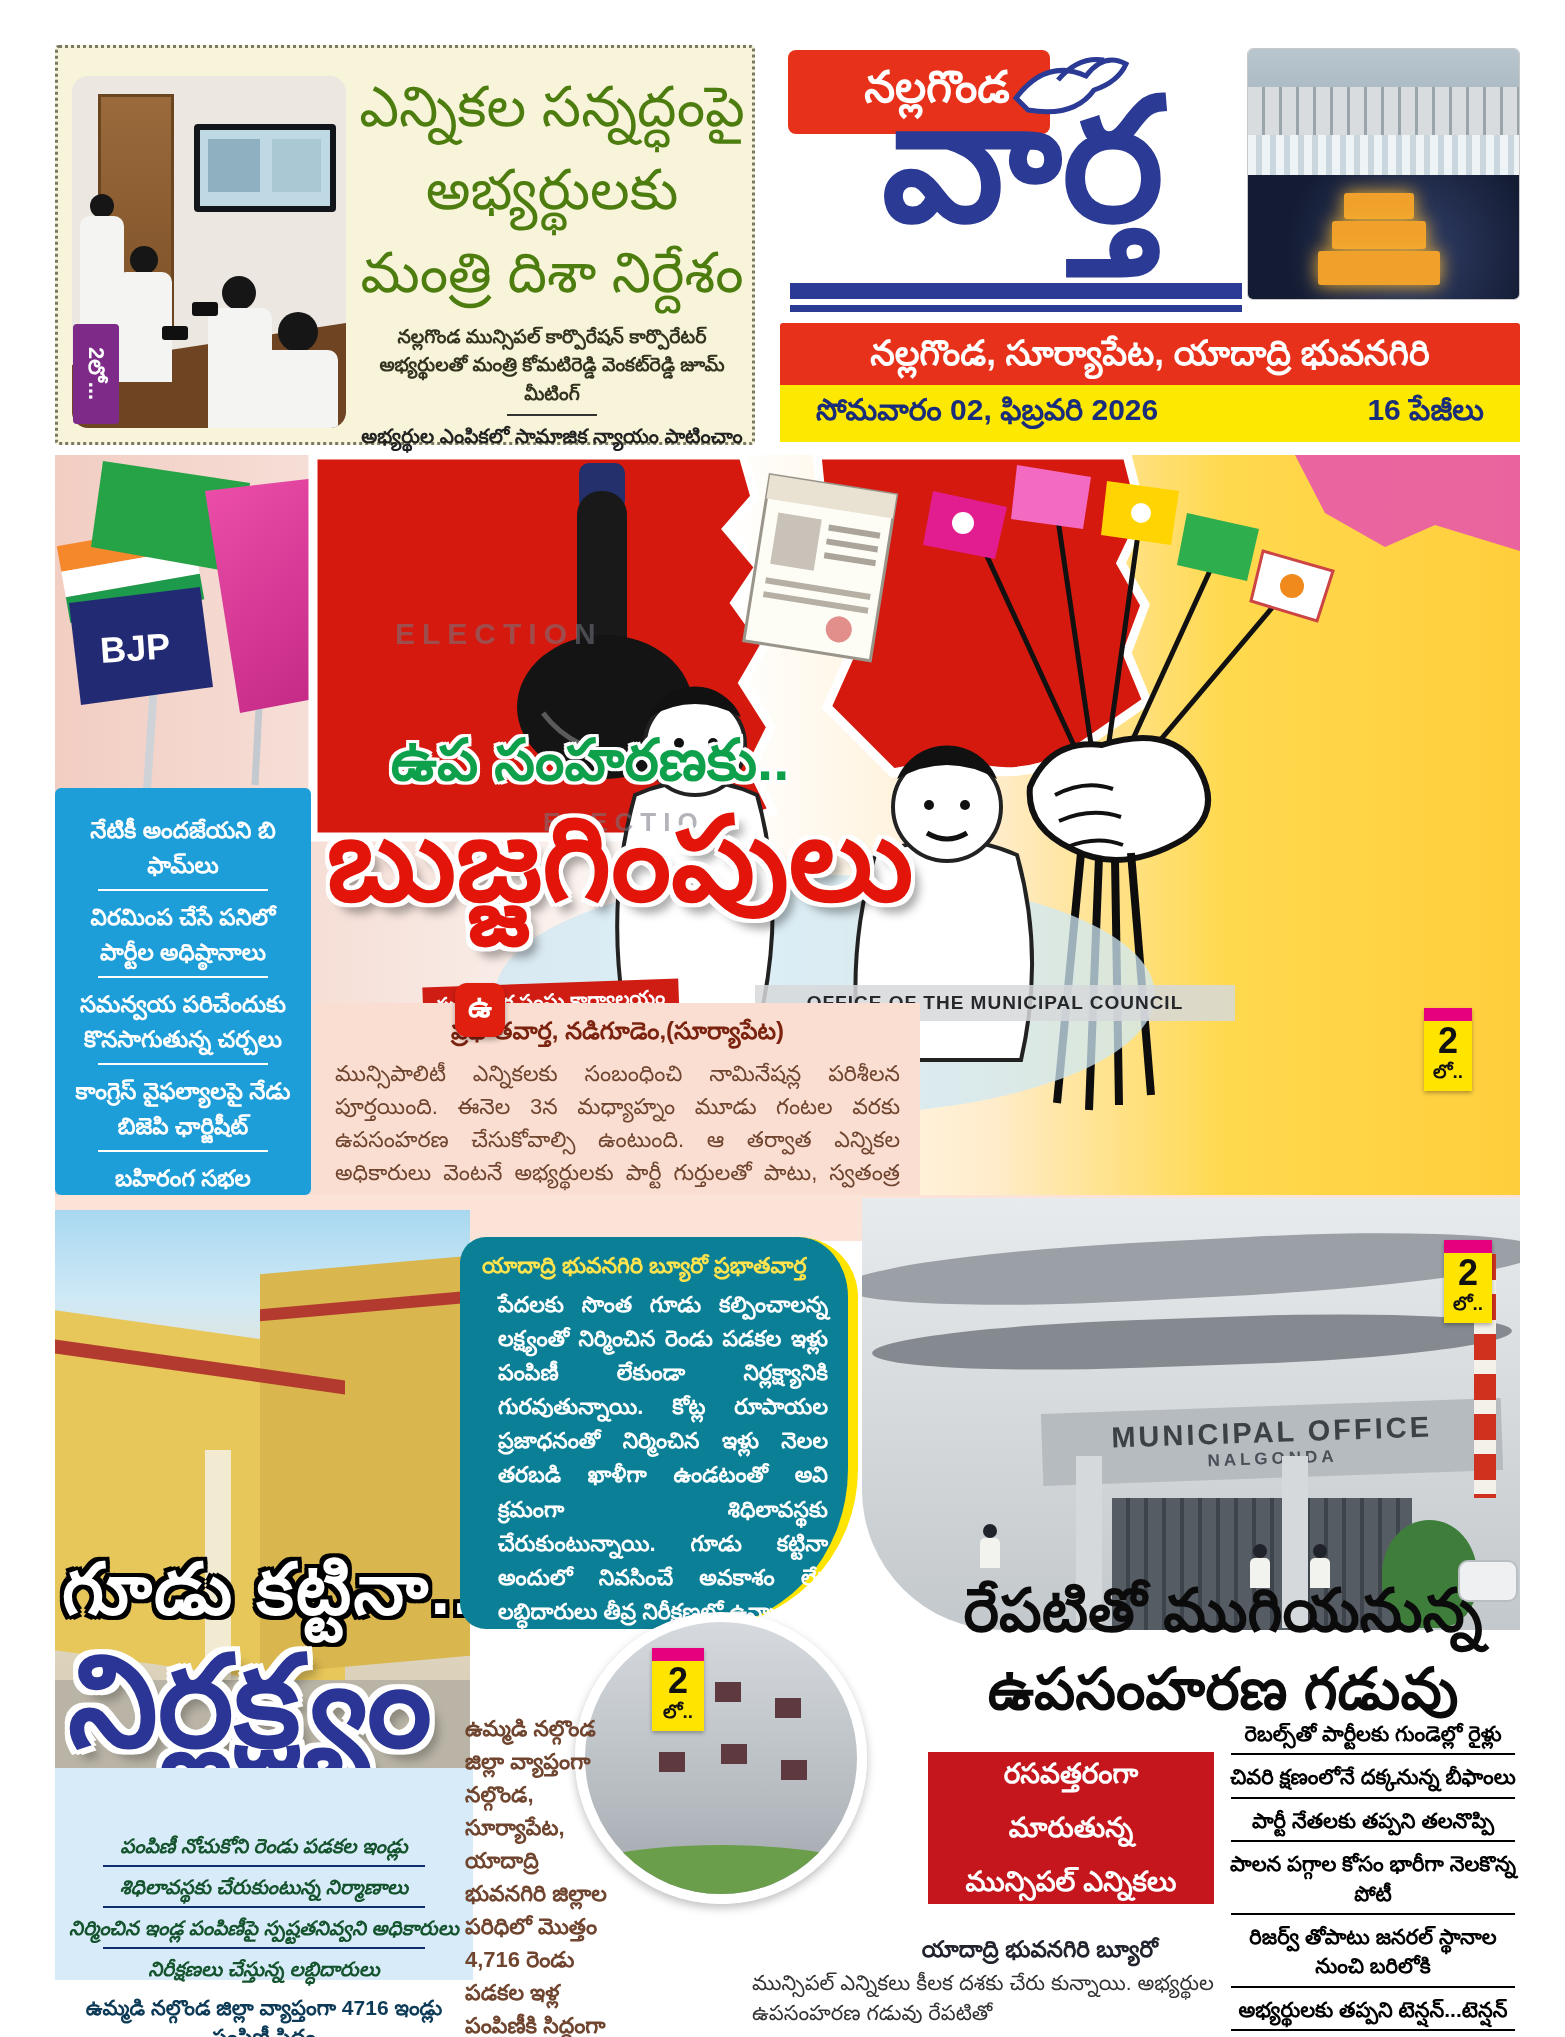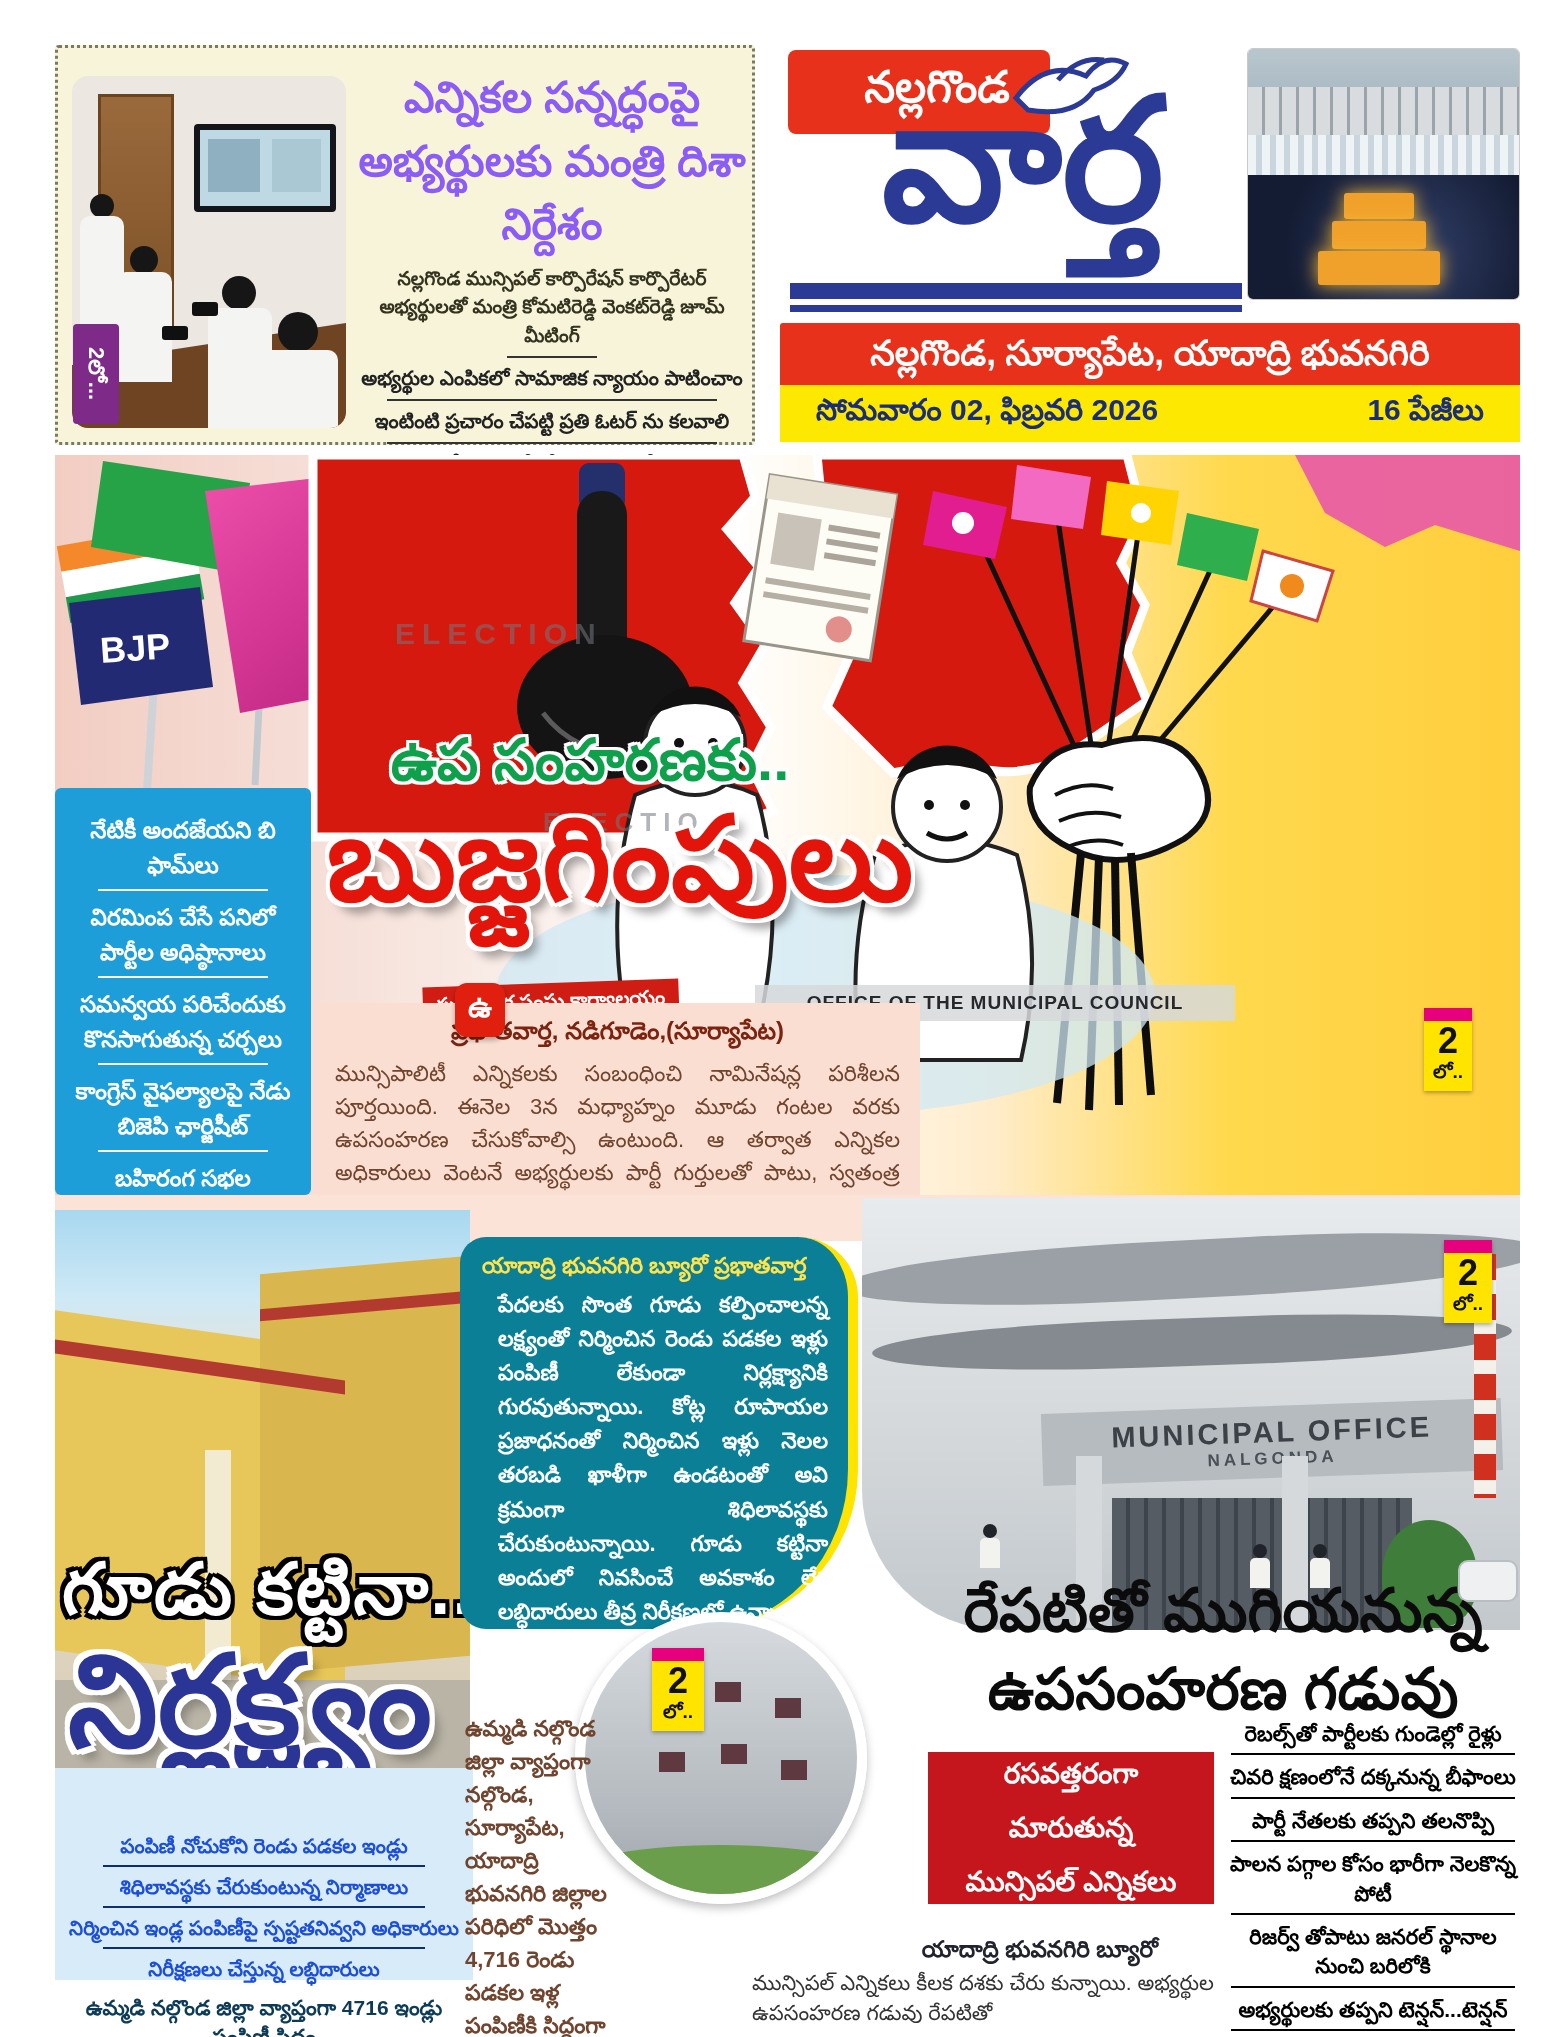--- a/index.html
+++ b/index.html
@@ -15,21 +15,21 @@
   .mp-tv{position:absolute;left:122px;top:48px;width:142px;height:88px;background:#12161a;border-radius:4px;padding:6px;}
   .mp-screen{width:100%;height:100%;background:#bfd9e4;position:relative;}
   .mp-s1{position:absolute;left:6%;top:12%;width:40%;height:70%;background:#8fb0c0;}
   .mp-s2{position:absolute;left:55%;top:12%;width:38%;height:70%;background:#a9c8d4;}
   .mp-table{position:absolute;left:0;bottom:0;width:100%;height:140px;background:#6e4423;clip-path:polygon(0 55%,100% 25%,100% 100%,0 100%);}
   .head{position:absolute;border-radius:50%;background:#161616;}
   .shirt{position:absolute;background:#f4f4f2;border-radius:10px 10px 0 0;}
   .mp-phone{position:absolute;width:26px;height:14px;background:#101010;border-radius:3px;}
   .vbadge{background:#7d2a88;color:#fff;writing-mode:vertical-rl;text-orientation:mixed;font-weight:bold;font-size:22px;display:flex;align-items:center;justify-content:center;border-radius:4px;}
   .tl-text{left:300px;top:18px;width:388px;height:370px;text-align:center;}
-  .tl-head{font-size:43px;line-height:1.48;font-weight:700;color:#8b5cf6;}
+  .tl-head{font-size:56px;line-height:1.48;font-weight:400;color:#4d7c0f;}
   .tl-sub{margin-top:8px;font-size:19px;line-height:1.5;font-weight:700;color:#33331f;}
   .tl-sep{width:90px;height:2px;background:#333;margin:6px auto;}
   .tl-sep.wide{width:330px;}
   .tl-point{font-size:20px;font-weight:700;color:#222;line-height:1.45;margin-top:4px;}
   .tl-credit{margin-top:6px;font-size:23px;font-weight:800;color:#1f9140;}
   .tl-credit .num{color:#e02414;}
 
   
   .ed-box{left:788px;top:50px;width:262px;height:84px;background:#e8311b;border-radius:8px;color:#fff;font-size:44px;font-weight:800;display:flex;align-items:center;justify-content:center;padding-left:36px;}
   .paper-title{left:788px;top:62px;width:470px;height:230px;color:#2b3a94;font-size:172px;font-weight:800;line-height:1.15;text-align:center;}
@@ -68,21 +68,21 @@
 
   
   .bld-photo{left:55px;top:1210px;width:415px;height:562px;overflow:hidden;background:linear-gradient(#a8d8f0 0%,#cfe9f6 16%,#e9e2d2 30%,#d8cdb4 100%);}
   .blk{position:absolute;}
   .win{background-image:repeating-linear-gradient(90deg,rgba(50,42,34,.55) 0 16px,transparent 16px 46px),repeating-linear-gradient(rgba(255,255,255,.25) 0 8px,transparent 8px 58px);}
   .hl-top{left:62px;top:1548px;width:420px;font-size:72px;font-weight:800;color:#fff;letter-spacing:2px;
     text-shadow:-4px 0 #000,4px 0 #000,0 -4px #000,0 4px #000,-4px -4px #000,4px 4px #000,-4px 4px #000,4px -4px #000;}
   .hl-main{left:68px;top:1628px;width:440px;font-size:128px;font-weight:800;color:#2b3596;
     text-shadow:-5px 0 #fff,5px 0 #fff,0 -5px #fff,0 5px #fff,-5px -5px #fff,5px 5px #fff,-5px 5px #fff,5px -5px #fff,9px 11px 10px rgba(0,0,0,.25);}
   .bluepanel{left:55px;top:1768px;width:418px;height:212px;background:#d7ecf8;padding:58px 8px 0 8px;}
-  .bluepanel li{list-style:none;text-align:center;font-size:20px;font-weight:800;color:#1d4ed8;line-height:1.45;padding:6px 0;position:relative;}
+  .bluepanel li{list-style:none;text-align:center;font-size:20px;font-weight:800;color:#14532d;line-height:1.45;padding:6px 0;position:relative;font-style:italic;}
   .bluepanel li:not(:last-child)::after{content:"";position:absolute;left:10%;right:10%;bottom:0;height:2px;background:#0d2f6e;}
   .bluepanel ul{margin:0;padding:0;}
   .bp-highlight{text-align:center;font-size:21px;font-weight:800;color:#0d3b57;margin-top:6px;}
 
   
   .tealbox{left:460px;top:1237px;width:398px;height:392px;background:#0b7f96;border-radius:26px 60px 160px 26px;border-right:10px solid #ffe400;padding:16px 20px 0 22px;}
   .teal-byline{color:#ffe44d;font-size:22px;font-weight:800;margin-bottom:4px;}
   .teal-body{color:#fff;font-size:22px;font-weight:600;line-height:1.55;text-align:justify;margin-left:16px;}
 
   

